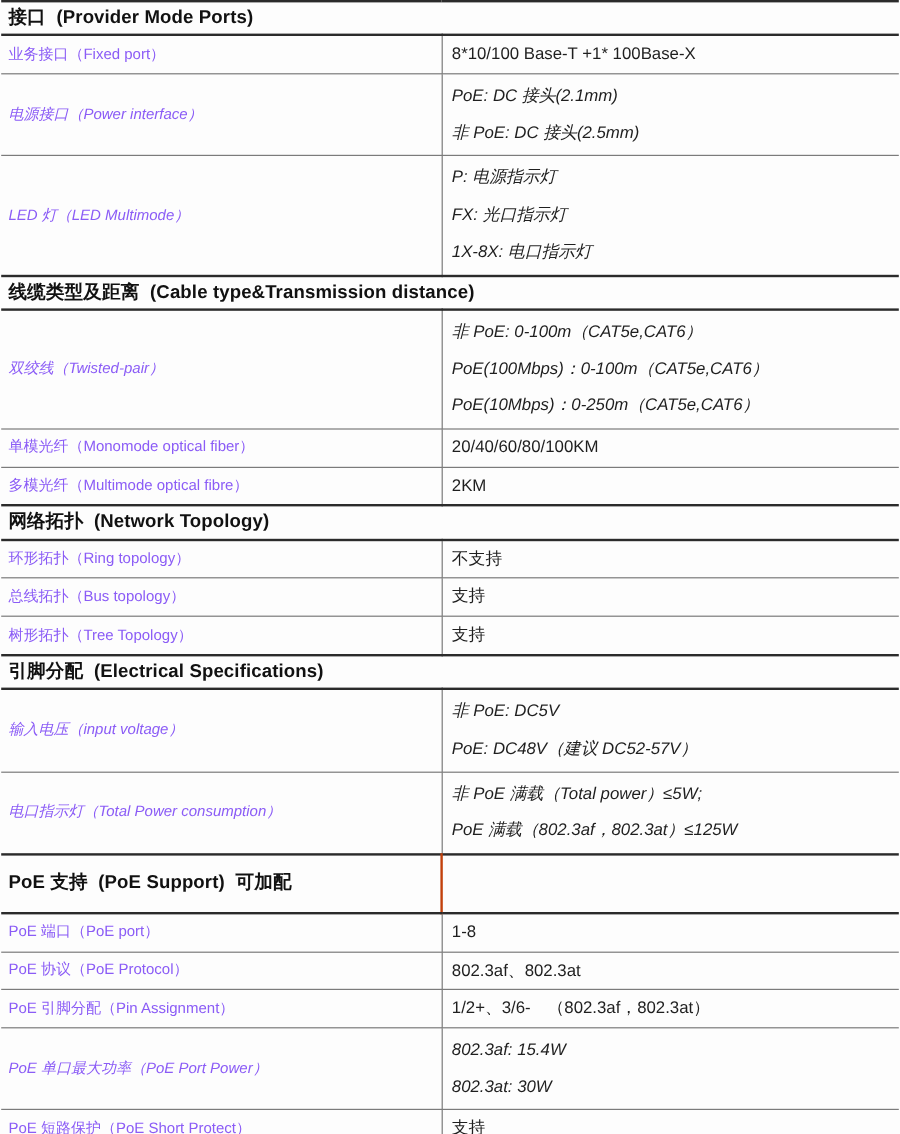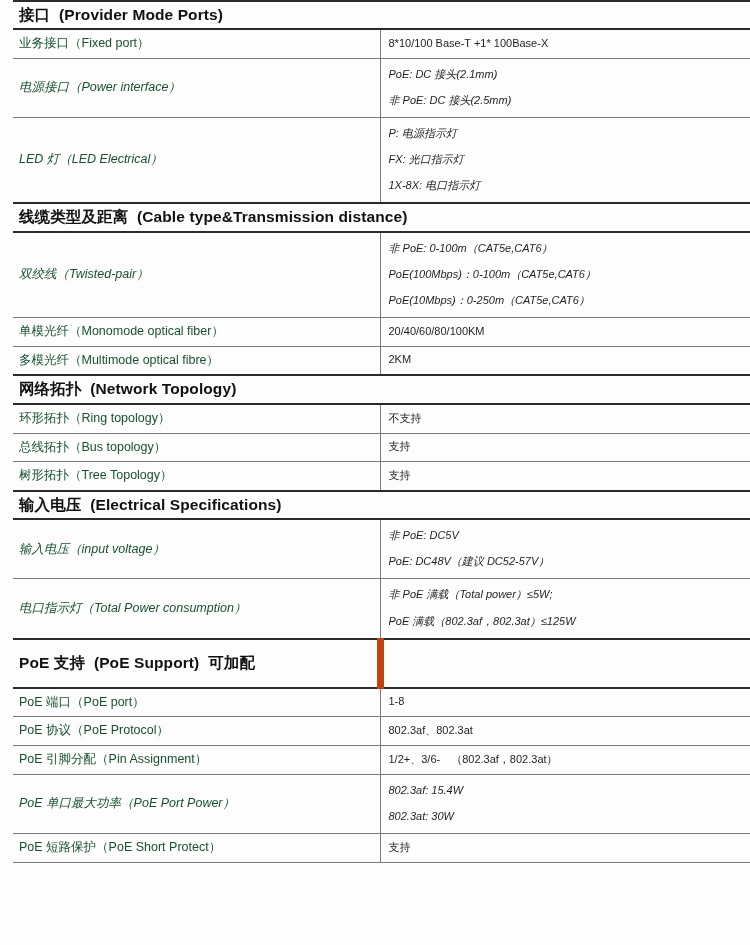--- a/index.html
+++ b/index.html
@@ -13,21 +13,21 @@
     font-family: "Liberation Sans", "DejaVu Sans", sans-serif;
     color: #1c1c1c;
     -webkit-font-smoothing: antialiased;
   }
 
   .sheet {
     width: 750px;
     height: 945px;
     background: #fdfdfd;
     box-sizing: border-box;
-    padding: 0 13px;
+    padding: 0 1px;
     position: relative;
   }
 
   table.spec {
     width: 748px;
     border-collapse: collapse;
     table-layout: fixed;
     margin: 0;
   }
 
@@ -57,45 +57,45 @@
     letter-spacing: 0.1px;
     line-height: 1.25;
     white-space: nowrap;
   }
   .sec-title .en {
     font-weight: bold;
   }
 
   
   tr.section.split > td.lbl {
-    border-right: 7px solid #c2410c;
+    border-right: 2px solid #c2410c;
     margin-top: 48px;
   }
   tr.section.split > td {
     height: 40px;
     vertical-align: middle;
   }
 
   
   tr.data > td.lbl {
     border-right: 1px solid #7b7b7b;
     padding: 4px 6px 5px 6px;
   }
   tr.data > td.val {
     padding: 4px 6px 5px 8px;
   }
 
   .lbl-text {
     font-size: 12.5px;
-    color: #14532d;
+    color: #8b5cf6;
     line-height: 1.5;
     white-space: nowrap;
   }
   .val-line {
-    font-size: 11px;
+    font-size: 14px;
     color: #1f1f1f;
     line-height: 1.55;
     white-space: nowrap;
   }
   .val-line + .val-line {
     margin-top: 9px;
   }
 
   
   tr.data.tall > td { padding-top: 7px; padding-bottom: 8px; font-style: italic; }
@@ -130,21 +130,21 @@
           <td class="lbl">
             <div class="lbl-text">电源接口（Power interface）</div>
           </td>
           <td class="val">
             <div class="val-line">PoE: DC 接头(2.1mm)</div>
             <div class="val-line">非 PoE: DC 接头(2.5mm)</div>
           </td>
         </tr>
         <tr class="data tall h-led">
           <td class="lbl">
-            <div class="lbl-text">LED 灯（LED Electrical）</div>
+            <div class="lbl-text">LED 灯（LED Multimode）</div>
           </td>
           <td class="val">
             <div class="val-line">P: 电源指示灯</div>
             <div class="val-line">FX: 光口指示灯</div>
             <div class="val-line">1X-8X: 电口指示灯</div>
           </td>
         </tr>
         <tr class="section">
           <td class="lbl" colspan="2">
             <div class="sec-title"><span>线缆类型及距离</span>&nbsp;&nbsp;<span class="en">(Cable type&amp;Transmission distance)</span></div>
@@ -200,21 +200,21 @@
         <tr class="data">
           <td class="lbl">
             <div class="lbl-text">树形拓扑（Tree Topology）</div>
           </td>
           <td class="val">
             <div class="val-line">支持</div>
           </td>
         </tr>
         <tr class="section">
           <td class="lbl" colspan="2">
-            <div class="sec-title"><span>输入电压</span>&nbsp;&nbsp;<span class="en">(Electrical Specifications)</span></div>
+            <div class="sec-title"><span>引脚分配</span>&nbsp;&nbsp;<span class="en">(Electrical Specifications)</span></div>
           </td>
         </tr>
         <tr class="data tall">
           <td class="lbl">
             <div class="lbl-text">输入电压（input voltage）</div>
           </td>
           <td class="val">
             <div class="val-line">非 PoE: DC5V</div>
             <div class="val-line">PoE: DC48V（建议 DC52-57V）</div>
           </td>

